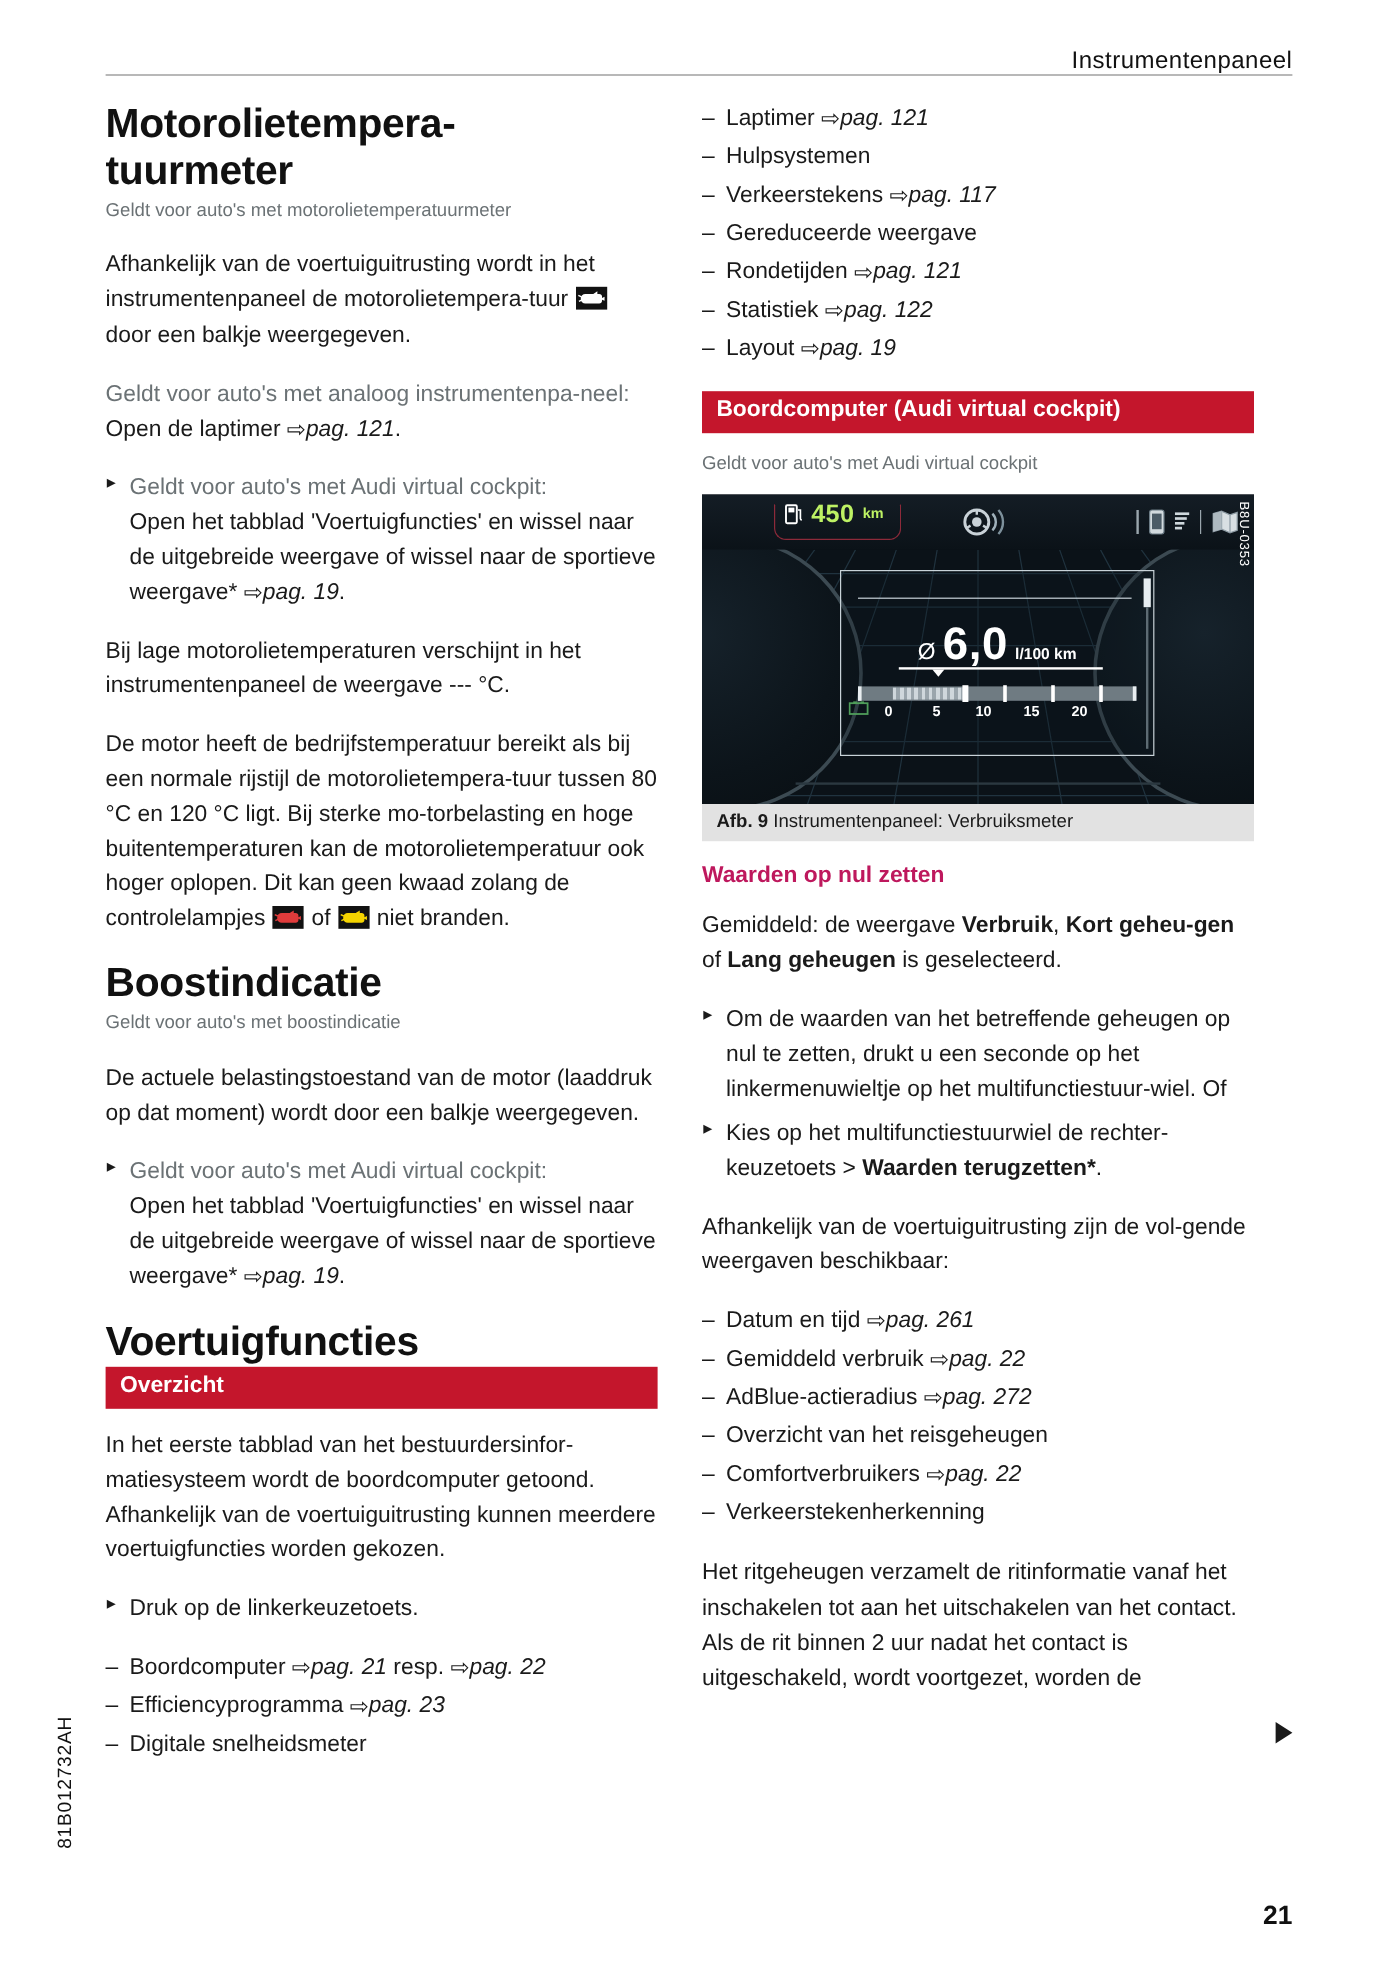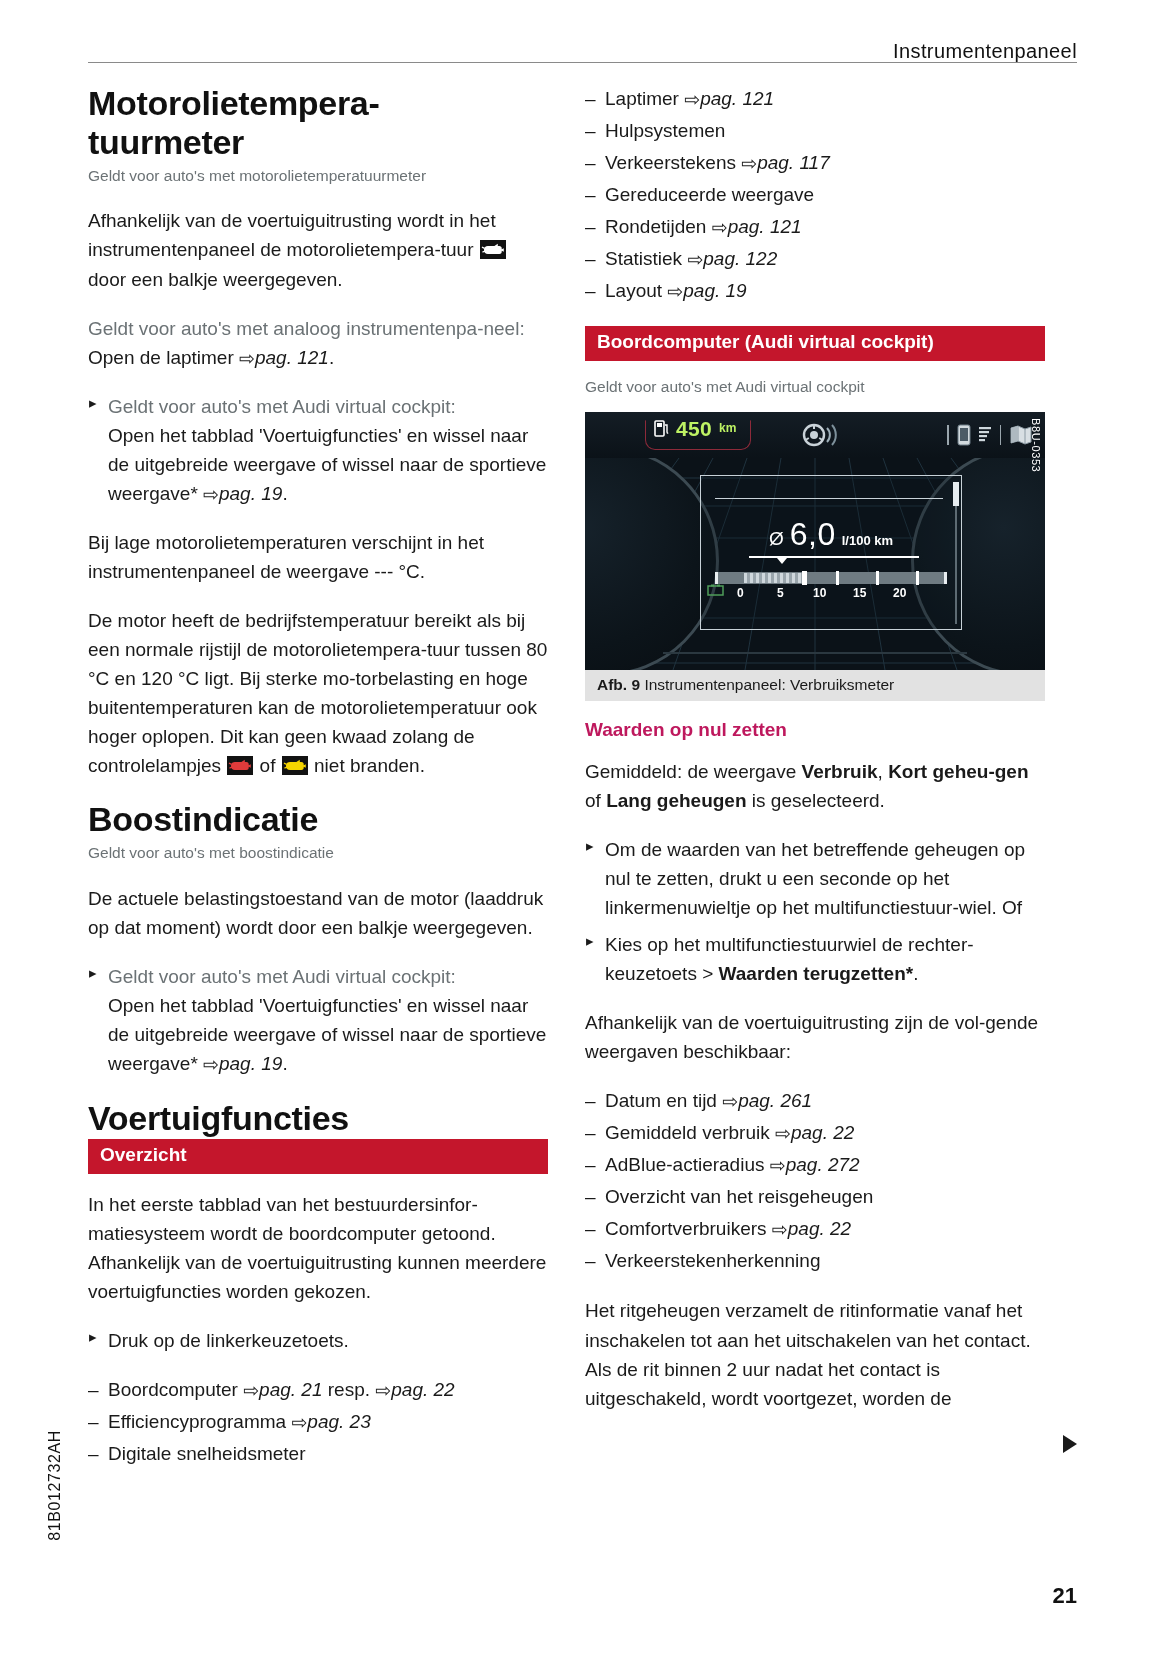--- a/index.html
+++ b/index.html
@@ -236,21 +236,21 @@
   .scrolltrack {
     position: absolute; right: 4px; top: 30px;
     width: 2.5px; bottom: 5px; background: #5d6b73;
   }
   .cons-readout {
     position: absolute; left: 0; right: 0; top: 40px;
     text-align: center; color: #ffffff;
     display: flex; align-items: baseline; justify-content: center; gap: 6px;
   }
   .cons-dia { font-size: 19px; }
-  .cons-num { font-size: 32px; font-weight: normal; letter-spacing: 0.5px; }
+  .cons-num { font-size: 38px; font-weight: bold; letter-spacing: 0.5px; }
   .cons-unit { font-size: 13px; font-weight: bold; text-align: right; }
 
   .cons-underline {
     position: absolute; left: 48px; right: 42px; top: 80px;
     height: 2px; background: #ffffff;
   }
   .cons-caret {
     position: absolute; left: 76px; top: 82px;
     width: 0; height: 0;
     border-left: 5px solid transparent;

